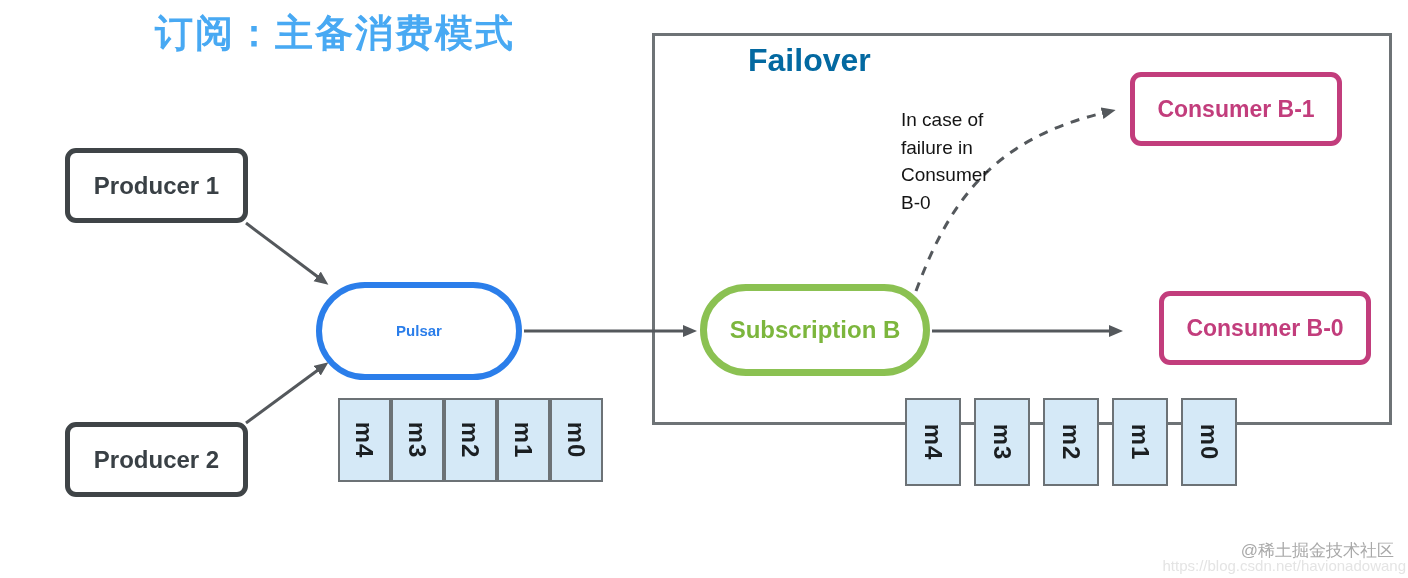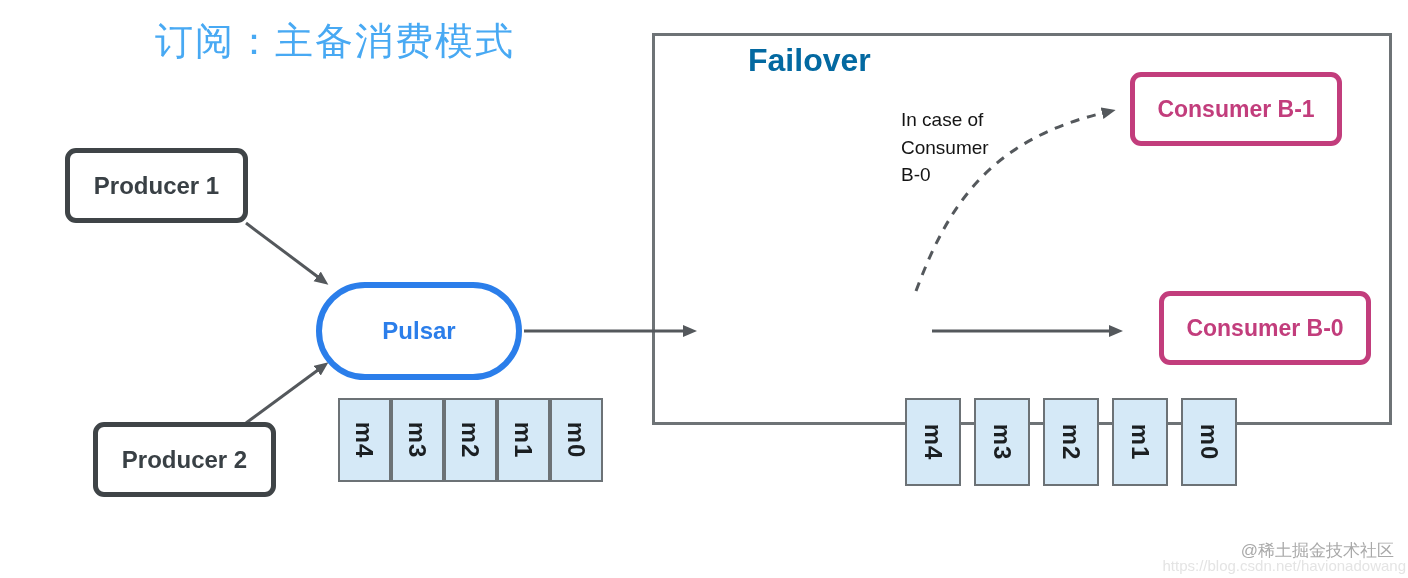--- a/index.html
+++ b/index.html
@@ -6,42 +6,42 @@
   #canvas{
     position:relative;
     width:1408px;height:578px;
     background:#ffffff;
     font-family:"Liberation Sans","DejaVu Sans",sans-serif;
     overflow:hidden;
   }
   .abs{position:absolute;}
   
   .main-title{
-    left:155px;top:16px;
-    font-size:38px;font-weight:normal;
+    left:155px;top:8px;
+    font-size:38px;font-weight:bold;
     color:#48a9f3;letter-spacing:2px;
     z-index:3;white-space:nowrap;
   }
   
   .node{
     display:flex;align-items:center;justify-content:center;
     background:#ffffff;box-sizing:border-box;z-index:3;
     text-align:left;white-space:nowrap;
   }
   .producer{
     width:183px;height:75px;
     border:5px solid #3f4447;border-radius:11px;
     font-size:24px;font-weight:bold;color:#394045;
   }
   .producer-1{left:65px;top:148px;}
-  .producer-2{left:65px;top:422px;margin-left:28px;}
+  .producer-2{left:65px;top:422px;}
   .topic-pill{
     left:316px;top:282px;width:206px;height:98px;
     border:6px solid #2b7eea;border-radius:49px;
-    font-size:24px;font-weight:bold;color:#2b7eea;line-height:1.35;
+    font-size:15px;font-weight:bold;color:#2b7eea;line-height:1.35;
   }
   .subscription-pill{
     left:700px;top:284px;width:230px;height:92px;
     border:7px solid #8bc152;border-radius:46px;
     font-size:24px;font-weight:bold;color:#7cb63d;
   }
   .consumer{
     width:212px;height:74px;
     border:5px solid #c23d7c;border-radius:11px;
     font-size:23px;font-weight:bold;color:#c23d7c;
@@ -125,24 +125,28 @@
   <div class="abs node topic-pill">
     <div>
       <div>Pulsar</div>
     </div>
   </div>
 
   <div class="abs failover-title">Failover</div>
 
   <div class="abs annotation">
     <div>In case of</div>
+    <div>failure in</div>
     <div>Consumer</div>
     <div>B-0</div>
   </div>
 
+  <div class="abs node subscription-pill">
+    <span>Subscription B</span>
+  </div>
 
   <div class="abs node consumer consumer-b1">
     <span>Consumer B-1</span>
   </div>
   <div class="abs node consumer consumer-b0">
     <span>Consumer B-0</span>
   </div>
 
   <div class="abs queue-row queue-row-topic">
     <div class="queue-cell">

